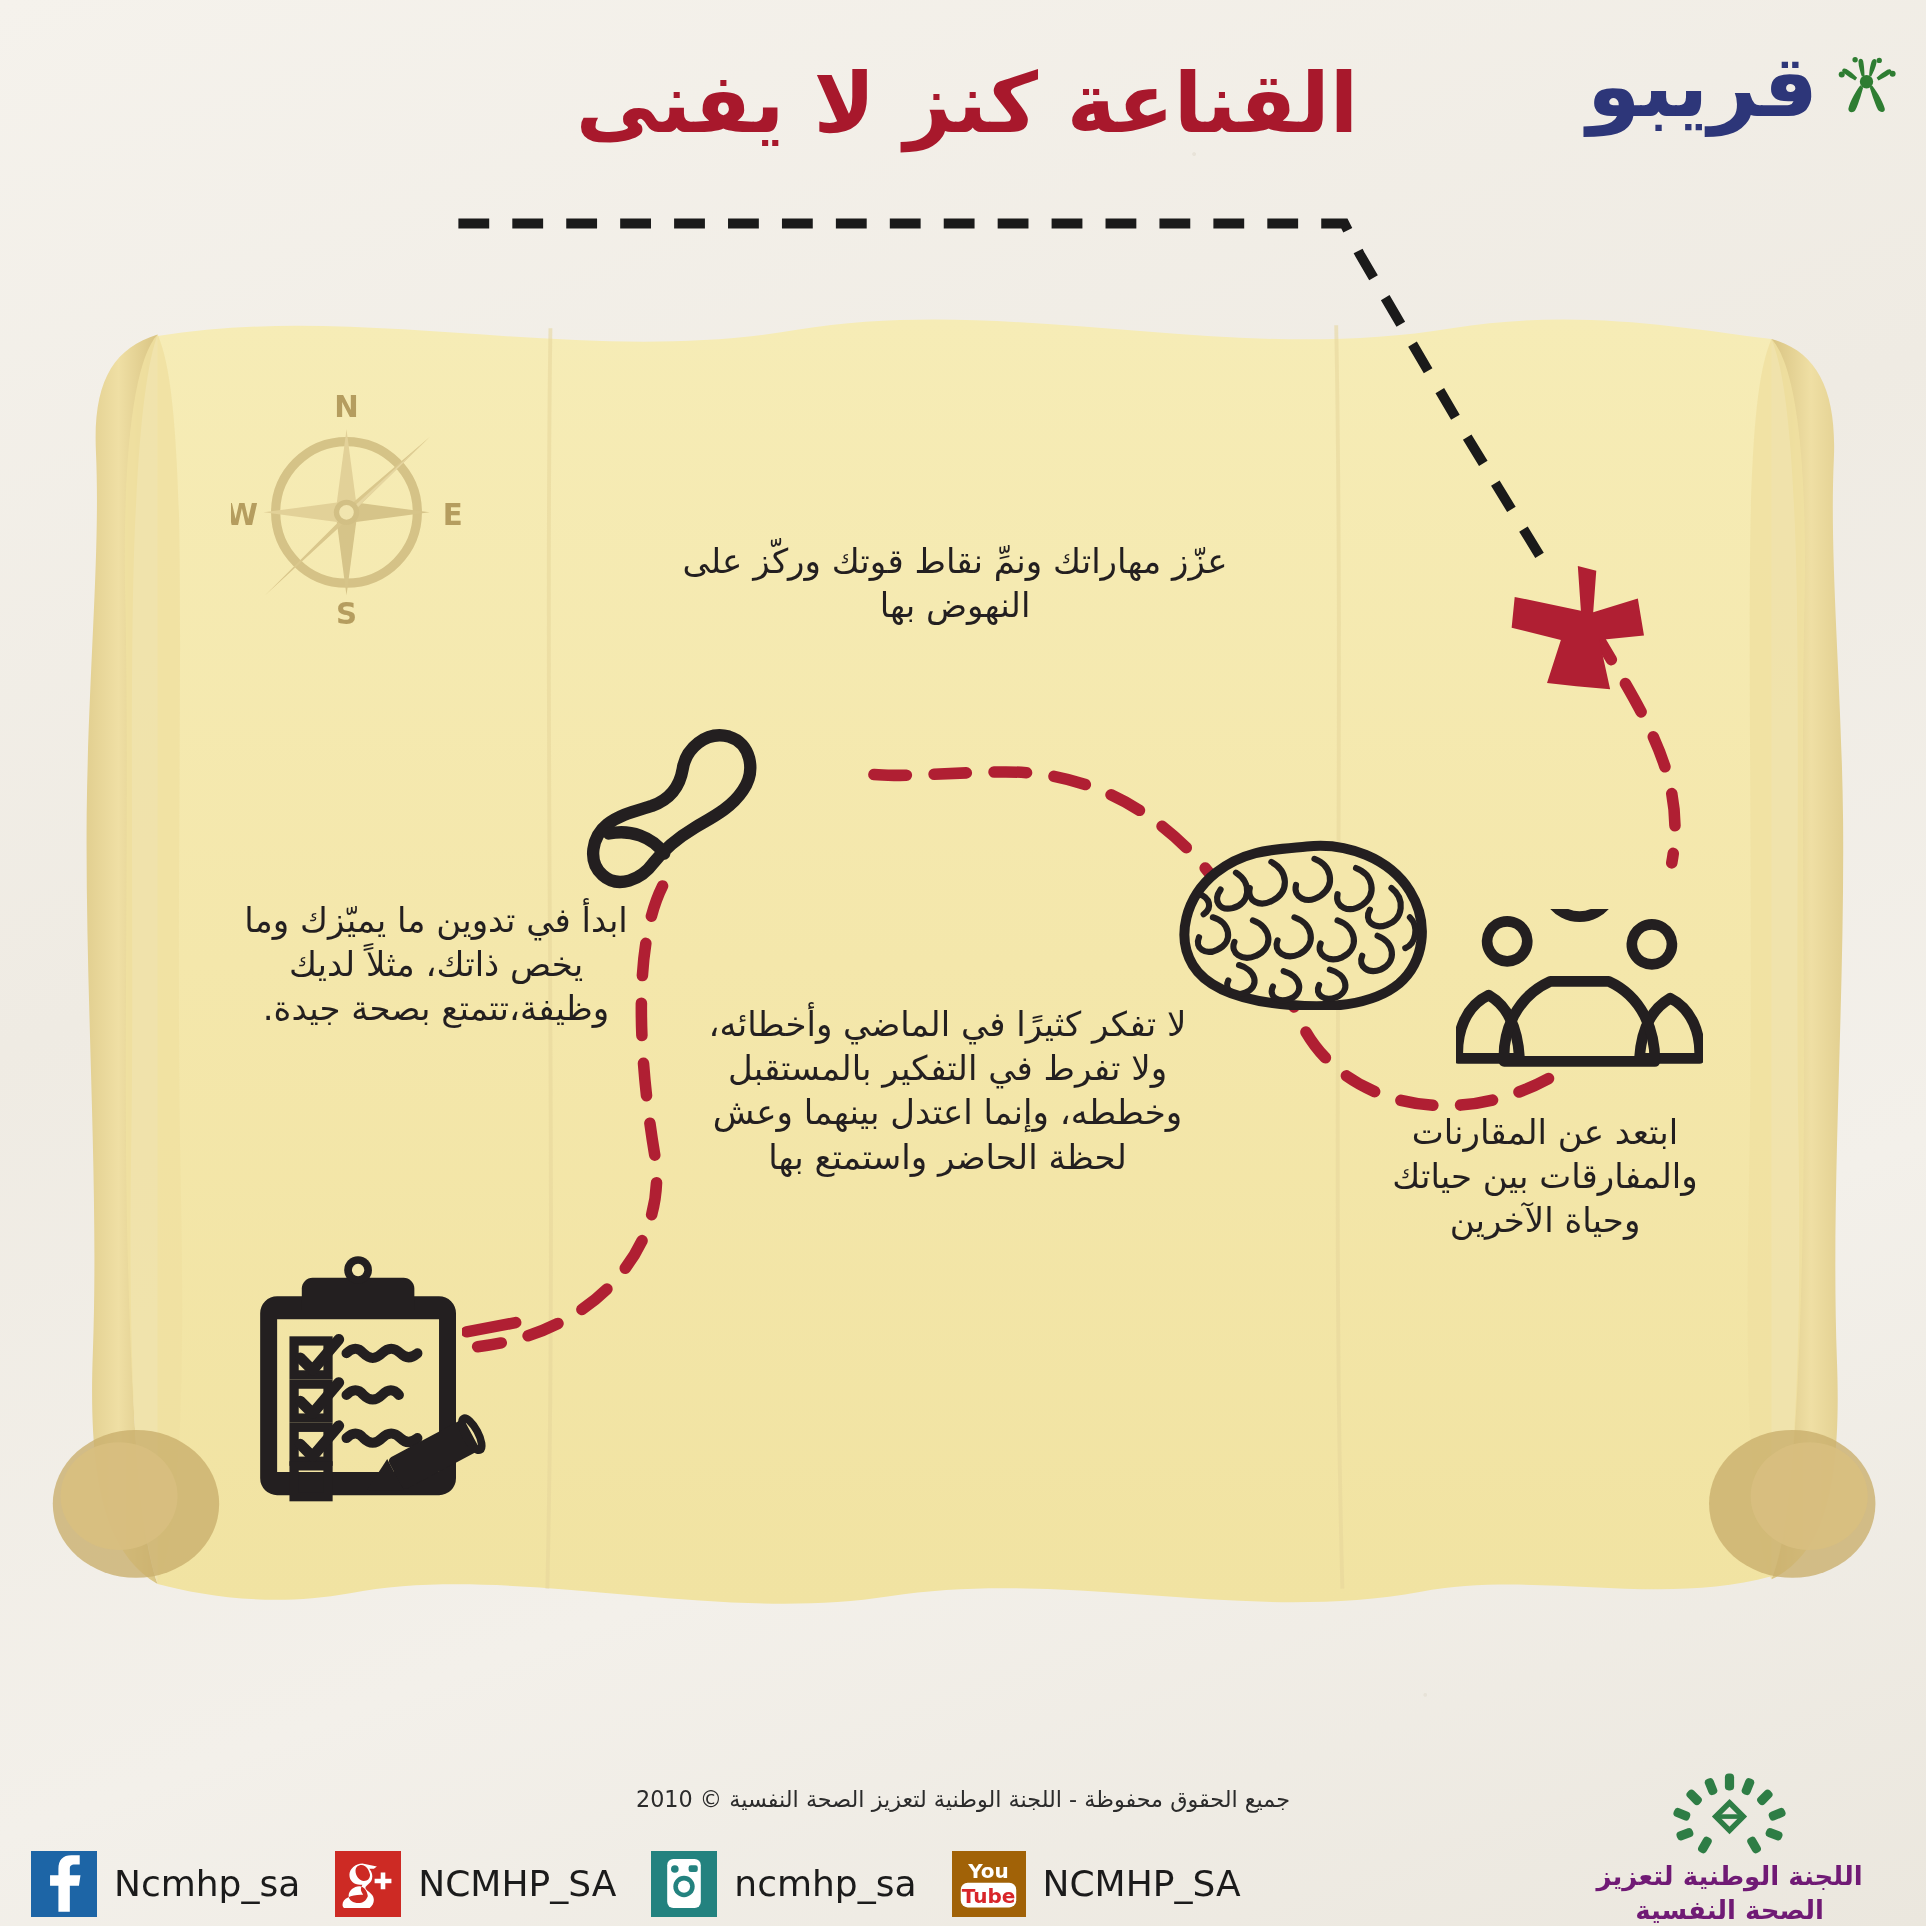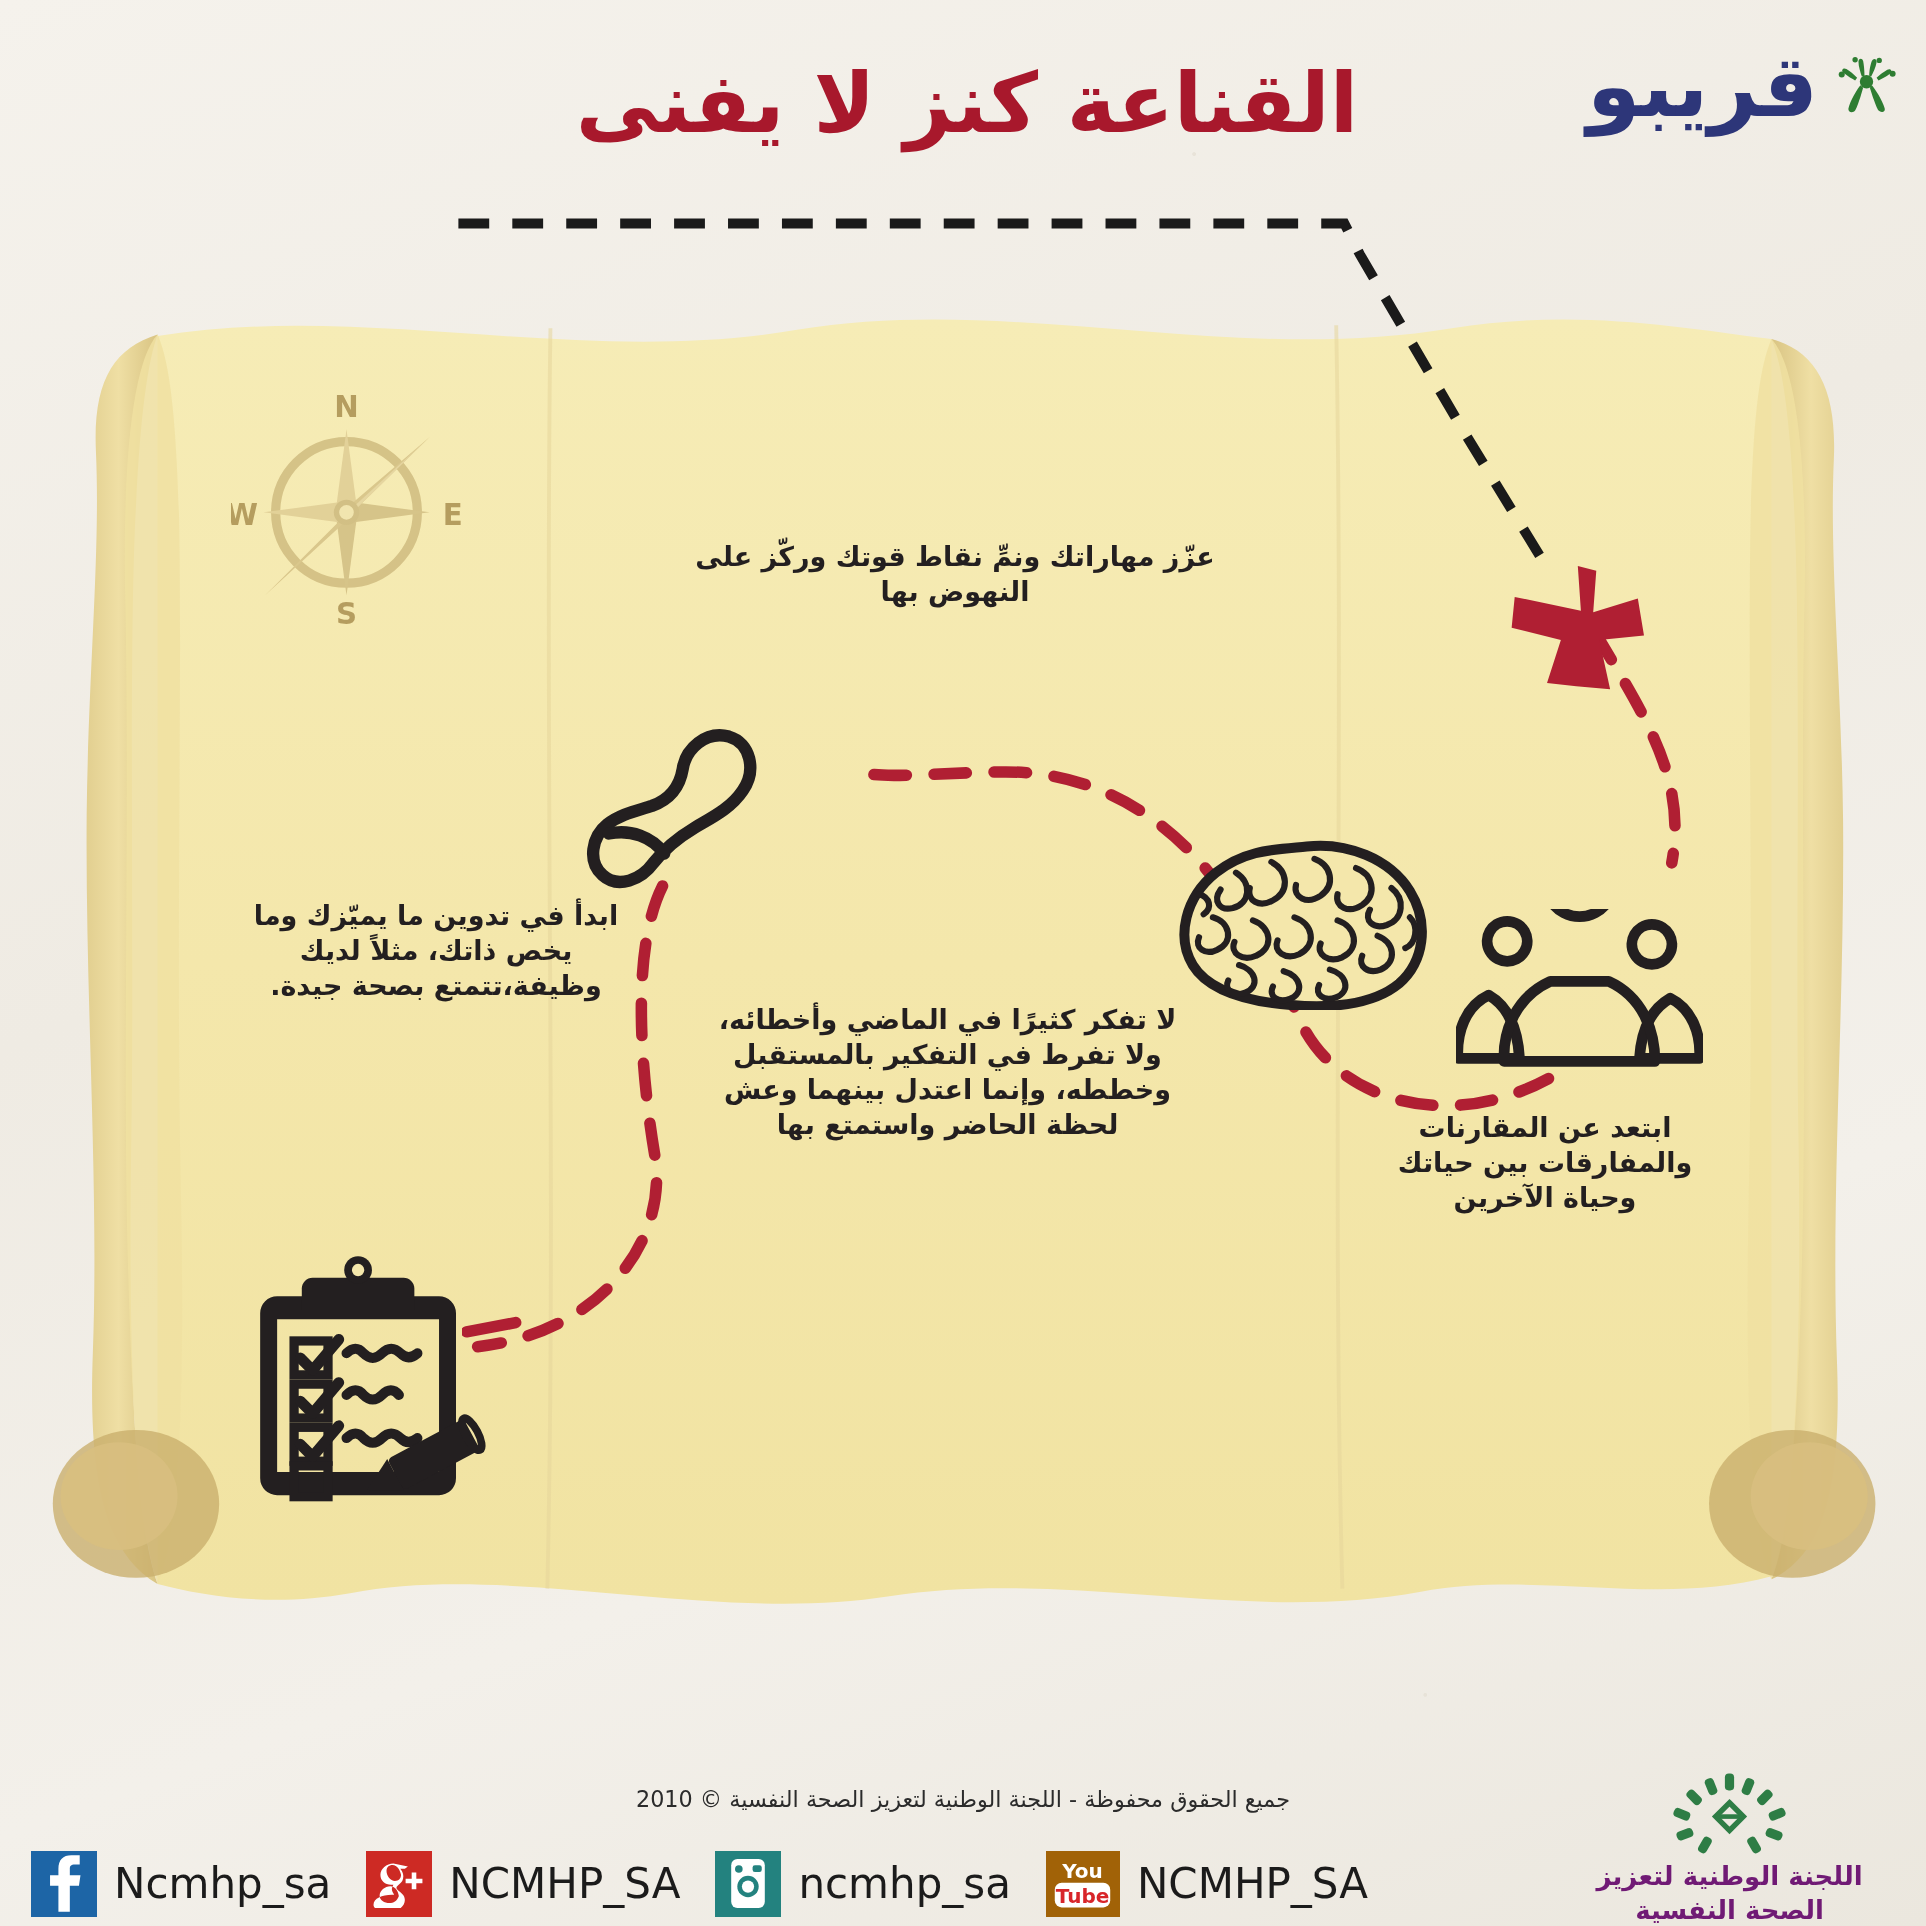--- a/index.html
+++ b/index.html
@@ -45,21 +45,21 @@
     color:#2d3679;font-size:86px;font-weight:700;line-height:1;
     margin-right:4.6px;
   }
 
   
   #scroll-wrap{position:absolute;left:42px;top:274px;width:1845px;height:1372px;z-index:3;}
 
   
   .ptext{
     position:absolute;color:#231f20;direction:rtl;
-    font-size:27px;line-height:1.30;font-weight:700;z-index:8;
+    font-size:34px;line-height:1.30;font-weight:400;z-index:8;
   }
   #tx-strength{left:670px;top:539px;width:570px;text-align:center;}
   #tx-notes{left:232px;top:898px;width:408px;text-align:center;}
   #tx-present{left:697px;top:1002px;width:501px;text-align:center;}
   #tx-compare{left:1364px;top:1110px;width:362px;text-align:center;}
 
   
   #copyright{
     position:absolute;left:0;right:0;top:1786px;text-align:center;
     font-size:22.3px;color:#2b2b2b;direction:rtl;z-index:6;
@@ -67,21 +67,21 @@
   #social{
     position:absolute;left:31px;top:1838px;width:1341px;height:91px;
     display:flex;align-items:center;gap:0px;z-index:6;direction:ltr;
   }
   .soc{display:flex;align-items:center;}
   .soc .badge{
     width:66px;height:66px;display:flex;align-items:center;justify-content:center;
     color:#fff;flex:none;
   }
   .soc .handle{
-    font-size:42px;color:#1b1b1b;margin-left:17px;margin-right:35px;
+    font-size:36px;color:#1b1b1b;margin-left:17px;margin-right:35px;
     white-space:nowrap;font-family:"DejaVu Sans","Liberation Sans",sans-serif;
   }
   #ncmhp-logo{
     position:absolute;left:1564px;top:1772px;width:331px;height:154px;z-index:6;
     text-align:center;direction:rtl;
   }
   #ncmhp-logo .lbl{
     color:#701a75;font-size:26px;line-height:1.2;margin-top:3.1px;font-weight:700;
   }
 </style>

